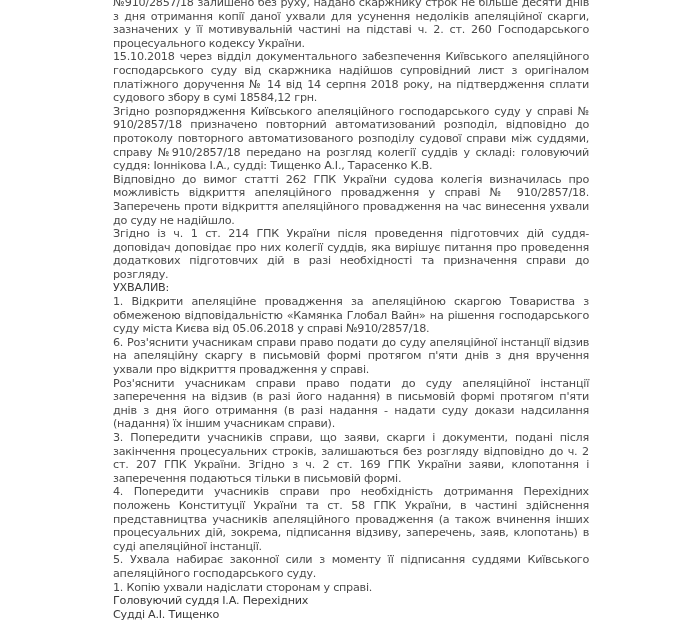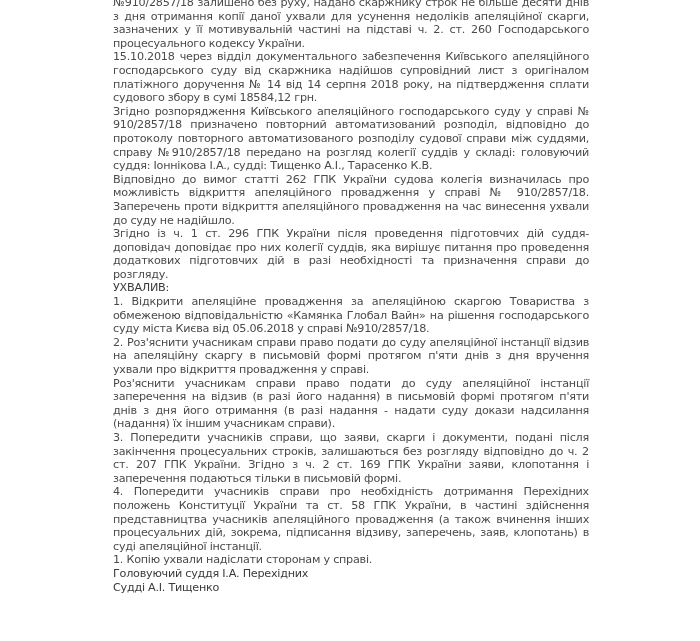--- a/index.html
+++ b/index.html
@@ -14,24 +14,25 @@
   .doc .b { font-weight:normal; color:#3a3a3a; }
 </style>
 </head>
 <body>
 
 <div class="doc" style="top: -31.2px;">
   <p class="last">апеляційну скаргу Товариства з обмеженою відповідальністю «Камянка Глобал Вайн» на рішення господарського суду міста Києва від 20.06.2018 у справі №910/2857/18 залишено без руху, надано скаржнику строк не більше десяти днів з дня отримання копії даної ухвали для усунення недоліків апеляційної скарги, зазначених у її мотивувальній частині на підставі ч. 2. ст. 260 Господарського процесуального кодексу України.</p>
   <p class="last">15.10.2018 через відділ документального забезпечення Київського апеляційного господарського суду від скаржника надійшов супровідний лист з оригіналом платіжного доручення № 14 від 14 серпня 2018 року, на підтвердження сплати судового збору в сумі 18584,12 грн.</p>
   <p class="last">Згідно розпорядження Київського апеляційного господарського суду у справі № 910/2857/18 призначено повторний автоматизований розподіл, відповідно до протоколу повторного автоматизованого розподілу судової справи між суддями, справу №910/2857/18 передано на розгляд колегії суддів у складі: головуючий суддя: Іоннікова І.А., судді: Тищенко А.І., Тарасенко К.В.</p>
   <p class="last">Відповідно до вимог статті 262 ГПК України судова колегія визначилась про можливість відкриття апеляційного провадження у справі № 910/2857/18. Заперечень проти відкриття апеляційного провадження на час винесення ухвали до суду не надійшло.</p>
-  <p class="last">Згідно із ч. 1 ст. 296 ГПК України після проведення підготовчих дій суддя-доповідач доповідає про них колегії суддів, яка вирішує питання про проведення додаткових підготовчих дій в разі необхідності та призначення справи до розгляду.</p>
+  <p class="last">Згідно із ч. 1 ст. 214 ГПК України після проведення підготовчих дій суддя-доповідач доповідає про них колегії суддів, яка вирішує питання про проведення додаткових підготовчих дій в разі необхідності та призначення справи до розгляду.</p>
   <p class="b">УХВАЛИВ:</p>
   <p class="last">1. Відкрити апеляційне провадження за апеляційною скаргою Товариства з обмеженою відповідальністю «Камянка Глобал Вайн» на рішення господарського суду міста Києва від 05.06.2018 у справі №910/2857/18.</p>
-  <p class="last">2. Роз'яснити учасникам справи право подати до суду апеляційної інстанції відзив на апеляційну скаргу в письмовій формі протягом п'яти днів з дня вручення ухвали про відкриття провадження у справі.</p>
+  <p class="last">6. Роз'яснити учасникам справи право подати до суду апеляційної інстанції відзив на апеляційну скаргу в письмовій формі протягом п'яти днів з дня вручення ухвали про відкриття провадження у справі.</p>
   <p class="last">Роз'яснити учасникам справи право подати до суду апеляційної інстанції заперечення на відзив (в разі його надання) в письмовій формі протягом п'яти днів з дня його отримання (в разі надання - надати суду докази надсилання (надання) їх іншим учасникам справи).</p>
   <p class="last">3. Попередити учасників справи, що заяви, скарги і документи, подані після закінчення процесуальних строків, залишаються без розгляду відповідно до ч. 2 ст. 207 ГПК України. Згідно з ч. 2 ст. 169 ГПК України заяви, клопотання і заперечення подаються тільки в письмовій формі.</p>
   <p class="last">4. Попередити учасників справи про необхідність дотримання Перехідних положень Конституції України та ст. 58 ГПК України, в частині здійснення представництва учасників апеляційного провадження (а також вчинення інших процесуальних дій, зокрема, підписання відзиву, заперечень, заяв, клопотань) в суді апеляційної інстанції.</p>
+  <p class="last">5. Ухвала набирає законної сили з моменту її підписання суддями Київського апеляційного господарського суду.</p>
   <p class="last">1. Копію ухвали надіслати сторонам у справі.</p>
   <p class="b">Головуючий суддя І.А. Перехідних</p>
   <p class="b">Судді А.І. Тищенко</p>
 
 </div>
 
 </body></html>

